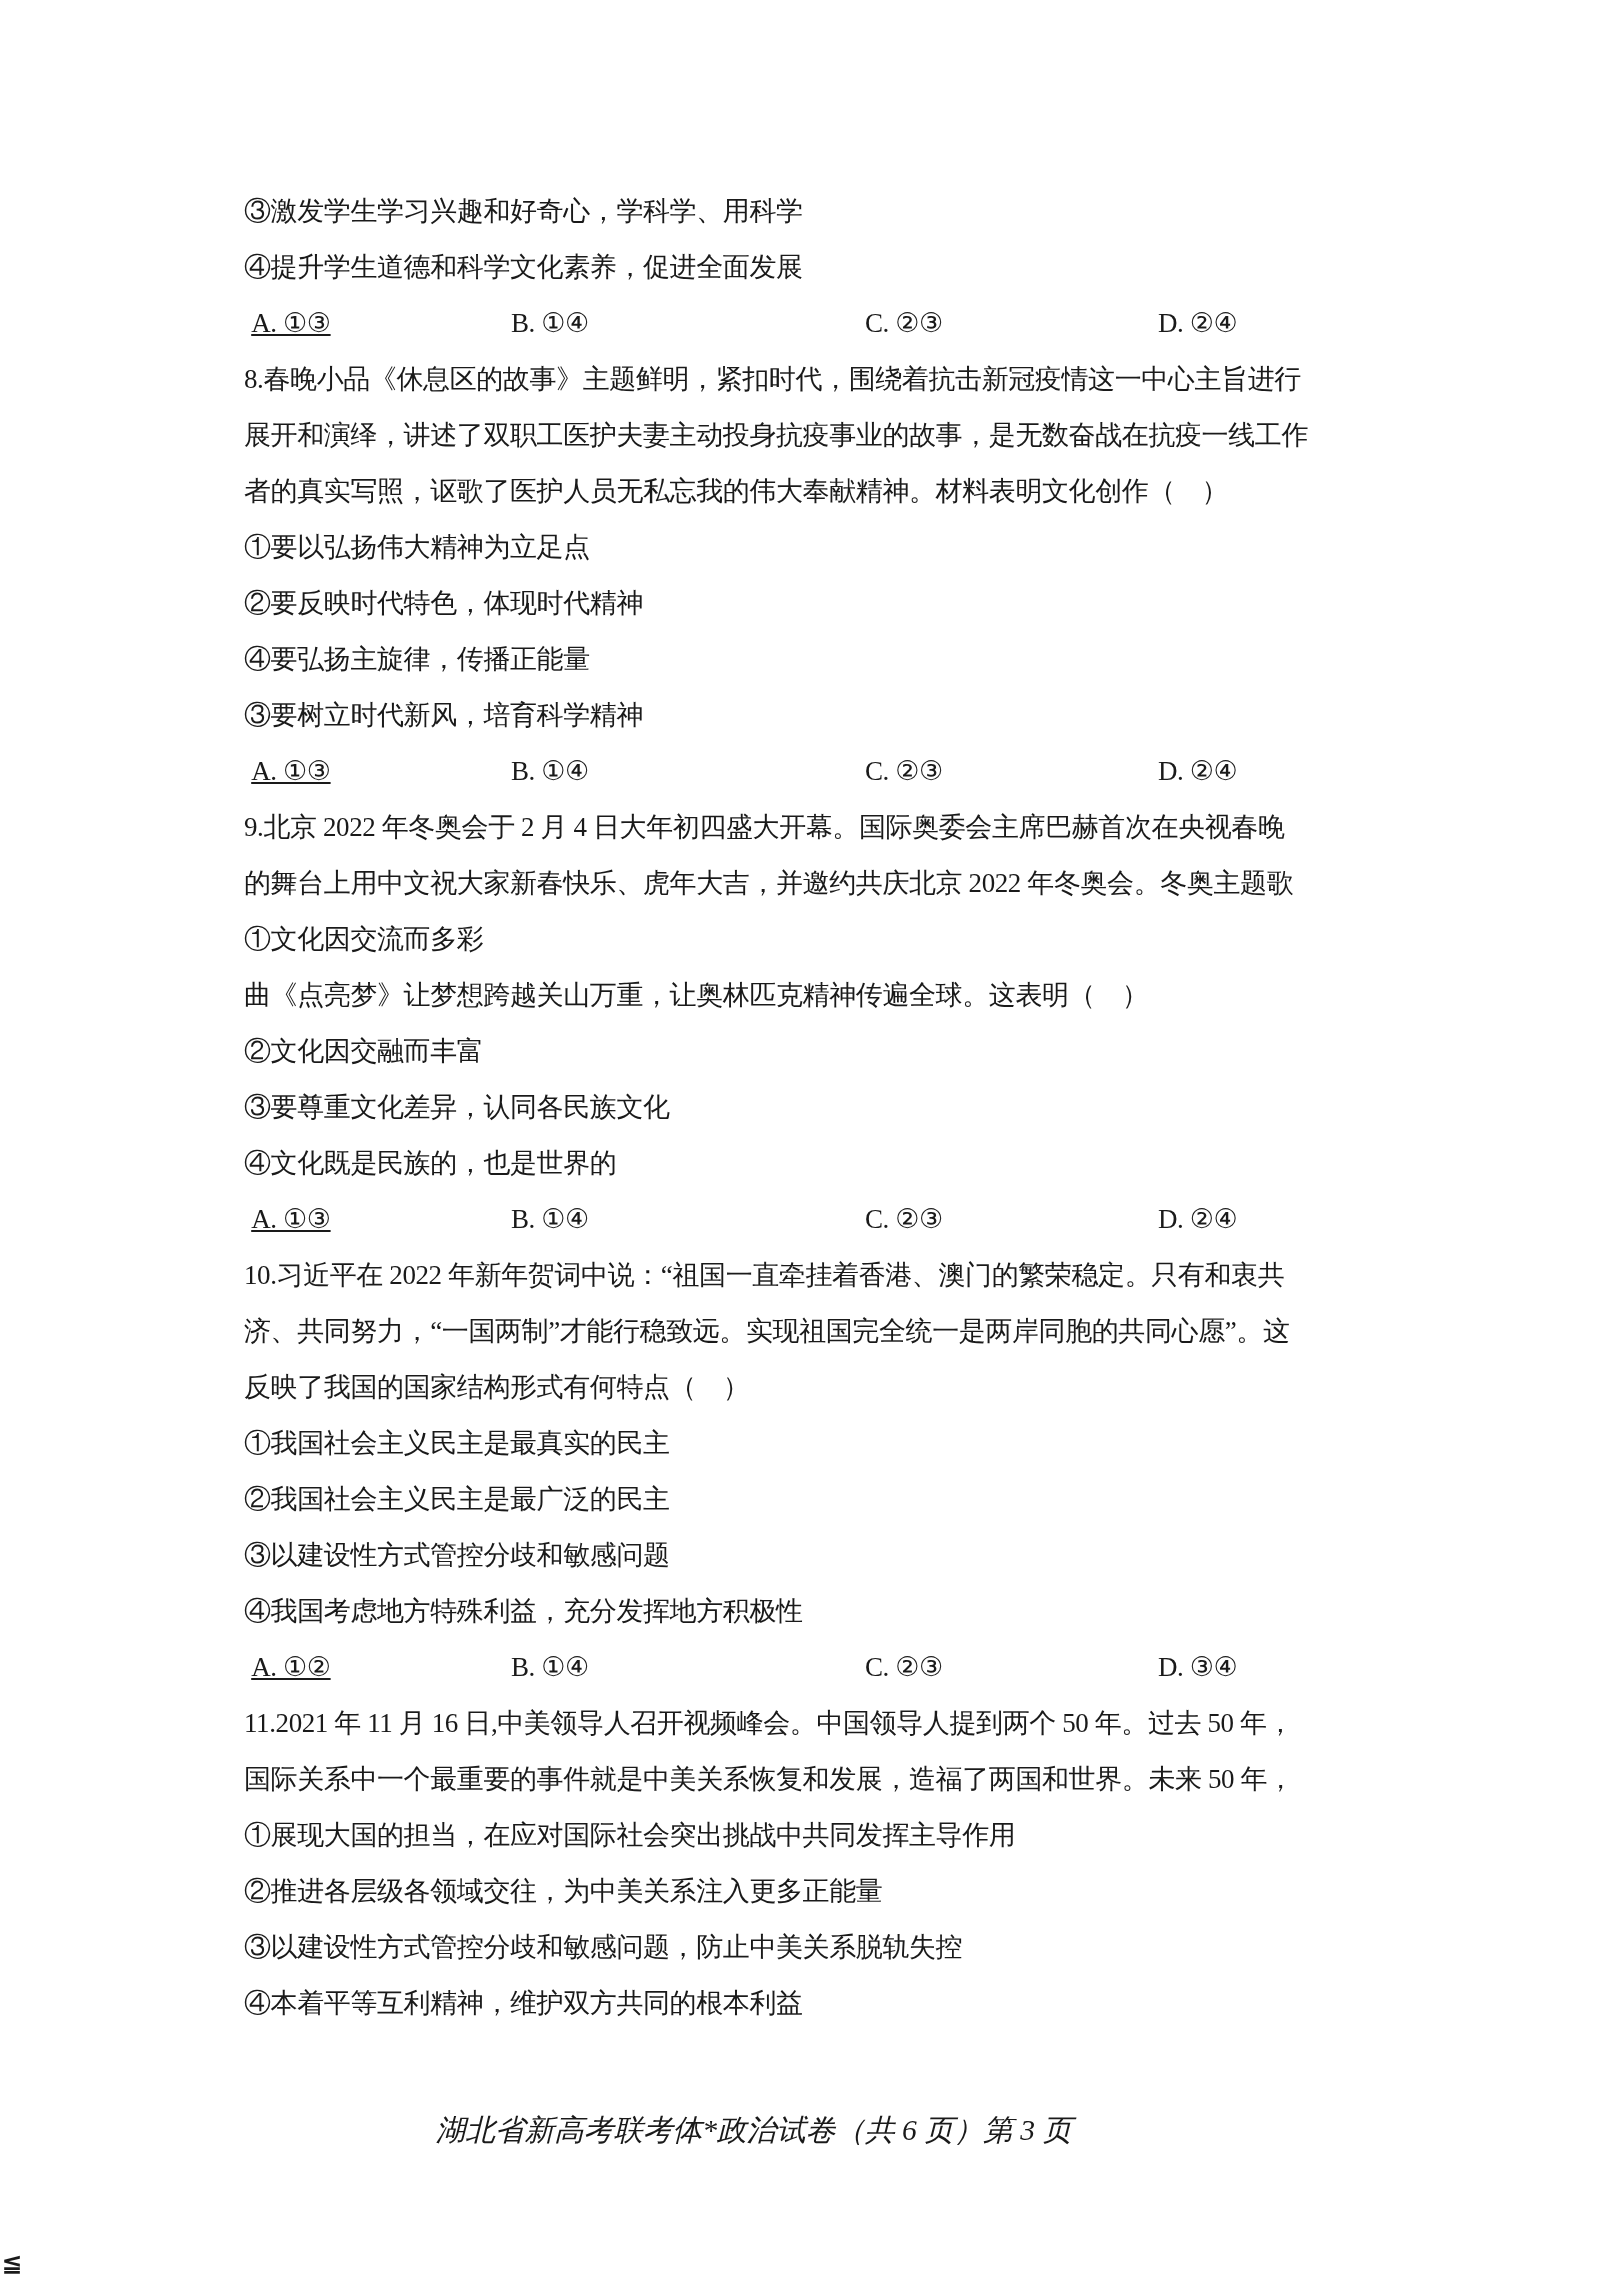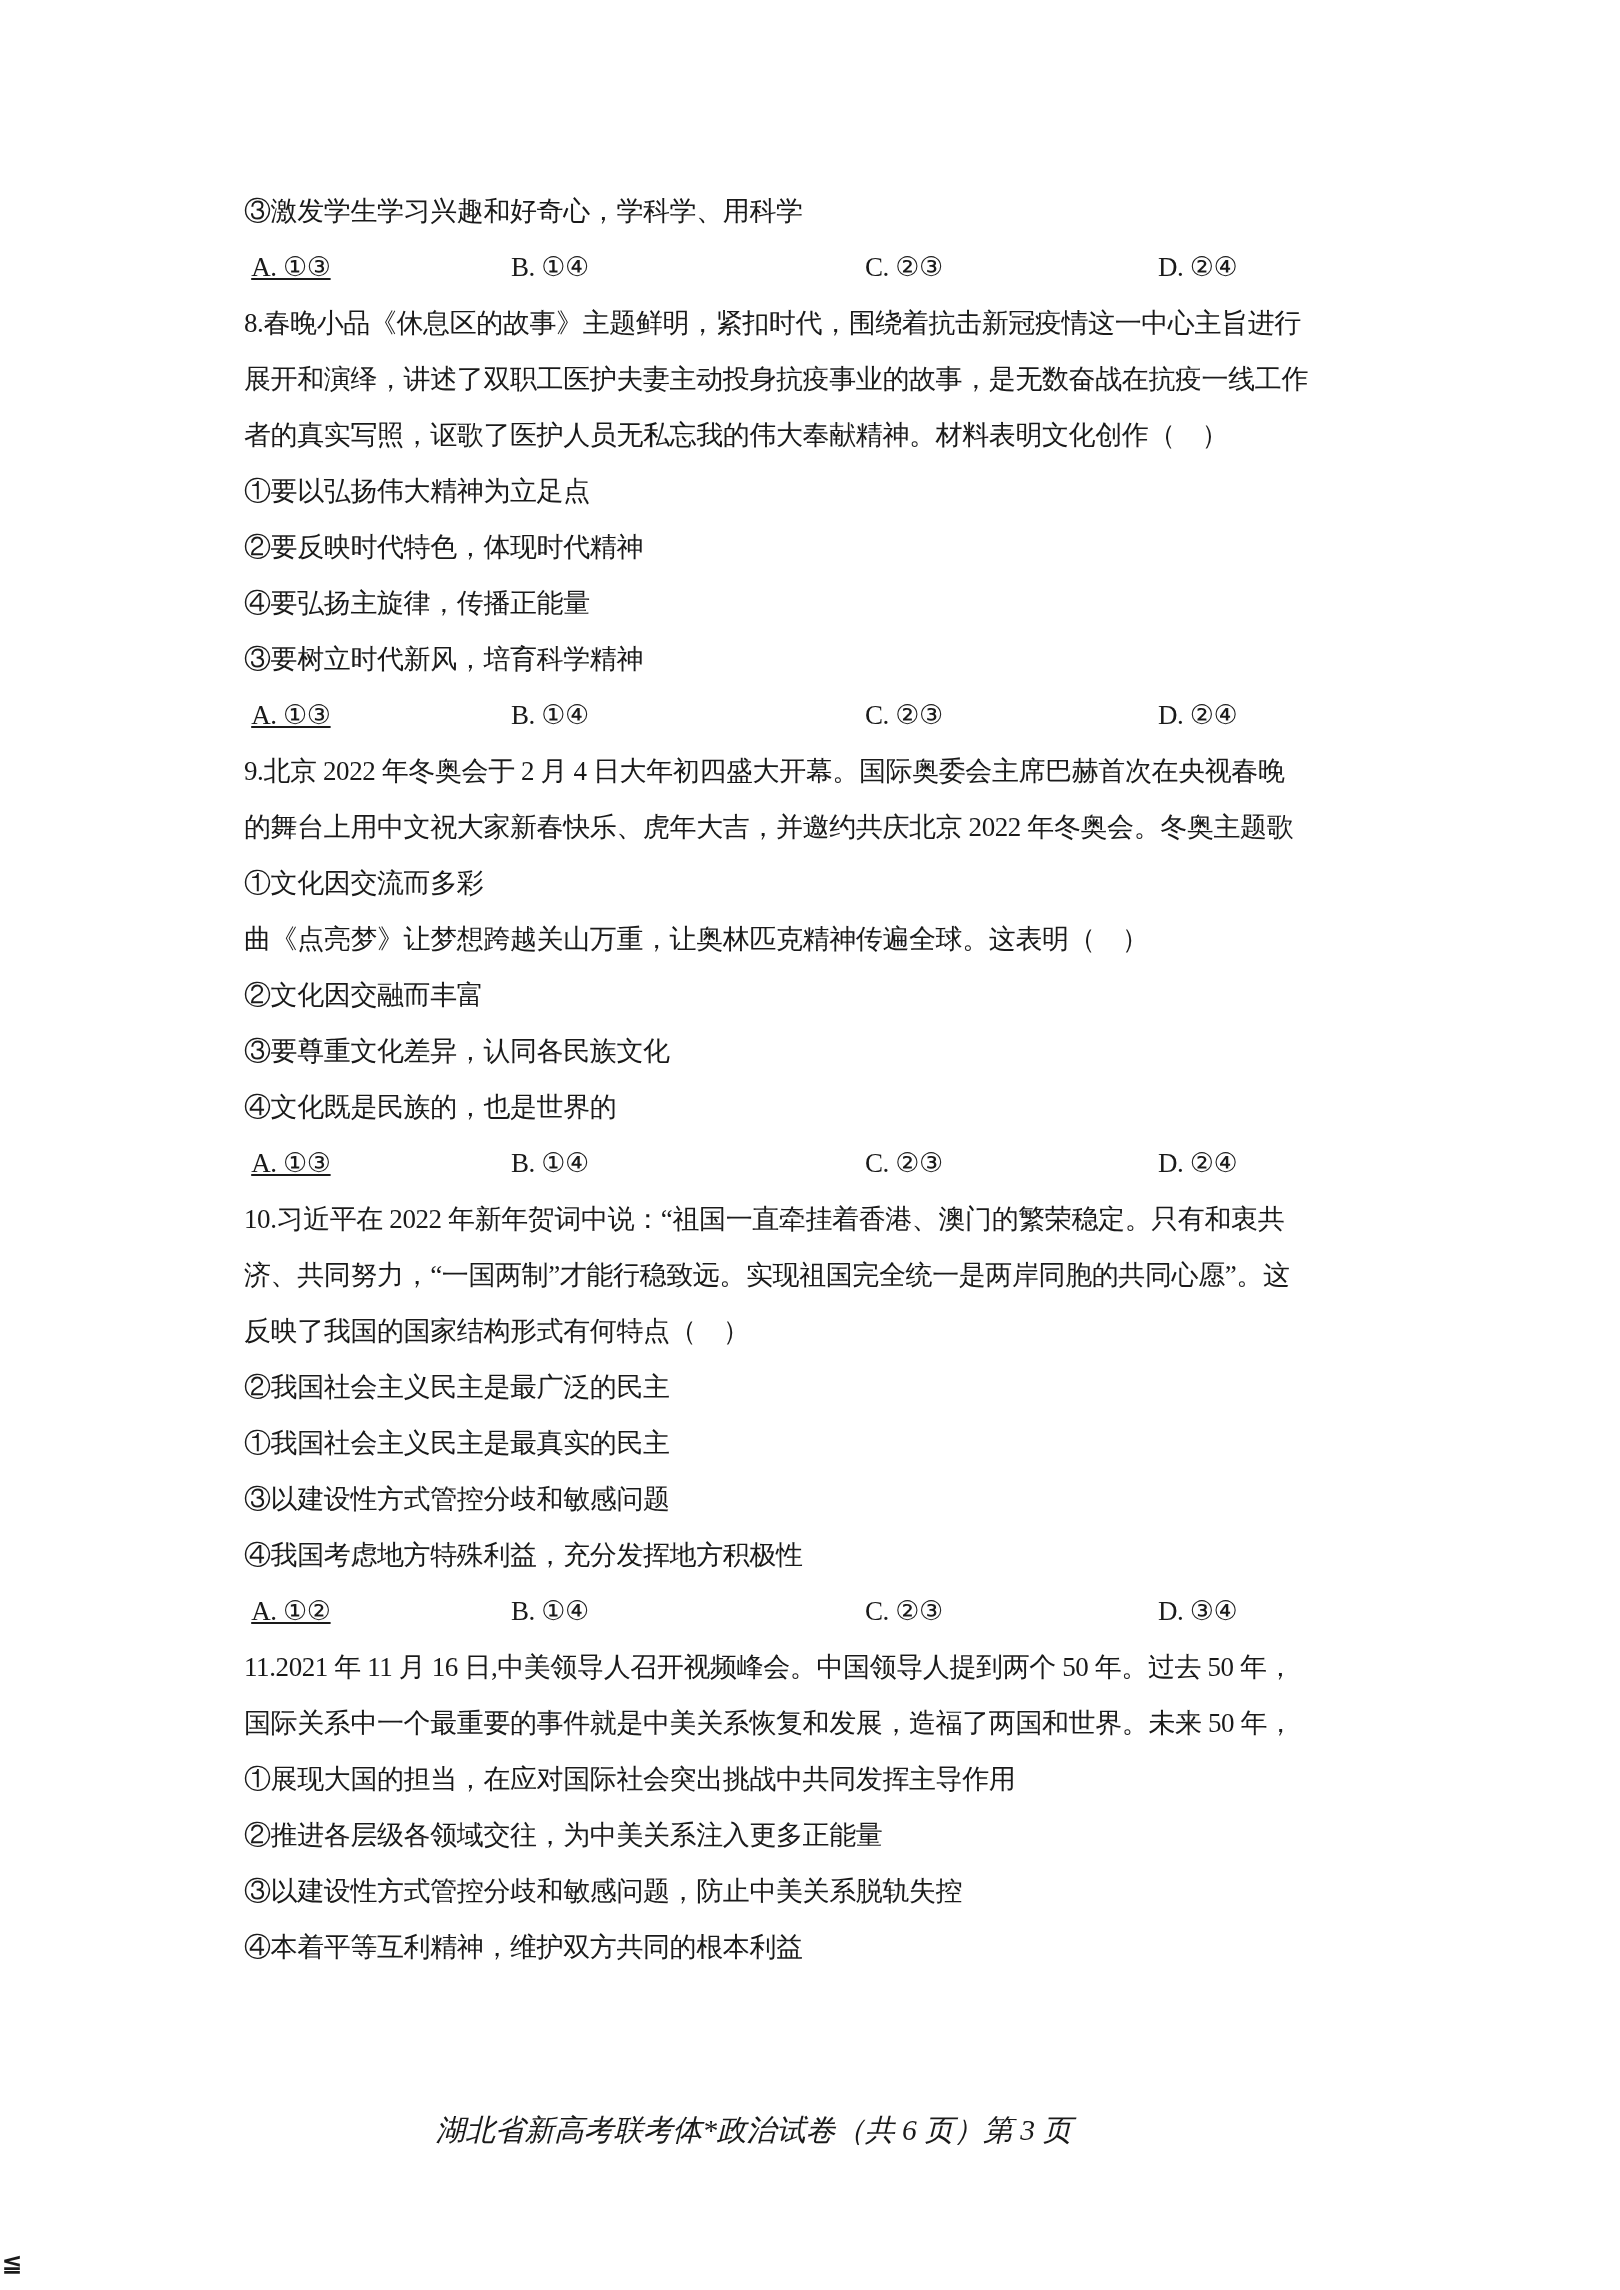--- a/index.html
+++ b/index.html
@@ -63,20 +63,21 @@
     font-family: "DejaVu Sans", sans-serif;
   }
 </style>
 </head>
 <body>
 
 <div class="page">
   <div class="content">
 
     <div class="line">③激发学生学习兴趣和好奇心，学科学、用科学</div>
+    <div class="line">④提升学生道德和科学文化素养，促进全面发展</div>
     <div class="answers">
       <span class="choice pos-a">A. ①③</span>
       <span class="choice pos-b">B. ①④</span>
       <span class="choice pos-c">C. ②③</span>
       <span class="choice pos-d">D. ②④</span>
     </div>
 
     <div class="line">8.春晚小品《休息区的故事》主题鲜明，紧扣时代，围绕着抗击新冠疫情这一中心主旨进行</div>
     <div class="line">展开和演绎，讲述了双职工医护夫妻主动投身抗疫事业的故事，是无数奋战在抗疫一线工作</div>
     <div class="line">者的真实写照，讴歌了医护人员无私忘我的伟大奉献精神。材料表明文化创作（　）</div>
@@ -101,22 +102,22 @@
     <div class="answers">
       <span class="choice pos-a">A. ①③</span>
       <span class="choice pos-b">B. ①④</span>
       <span class="choice pos-c">C. ②③</span>
       <span class="choice pos-d">D. ②④</span>
     </div>
 
     <div class="line">10.习近平在 2022 年新年贺词中说：“祖国一直牵挂着香港、澳门的繁荣稳定。只有和衷共</div>
     <div class="line">济、共同努力，“一国两制”才能行稳致远。实现祖国完全统一是两岸同胞的共同心愿”。这</div>
     <div class="line">反映了我国的国家结构形式有何特点（　）</div>
+    <div class="line">①我国社会主义民主是最真实的民主</div>
     <div class="line">②我国社会主义民主是最广泛的民主</div>
-    <div class="line">①我国社会主义民主是最真实的民主</div>
     <div class="line">③以建设性方式管控分歧和敏感问题</div>
     <div class="line">④我国考虑地方特殊利益，充分发挥地方积极性</div>
     <div class="answers">
       <span class="choice pos-a">A. ①②</span>
       <span class="choice pos-b">B. ①④</span>
       <span class="choice pos-c">C. ②③</span>
       <span class="choice pos-d">D. ③④</span>
     </div>
 
     <div class="line">11.2021 年 11 月 16 日,中美领导人召开视频峰会。中国领导人提到两个 50 年。过去 50 年，</div>

